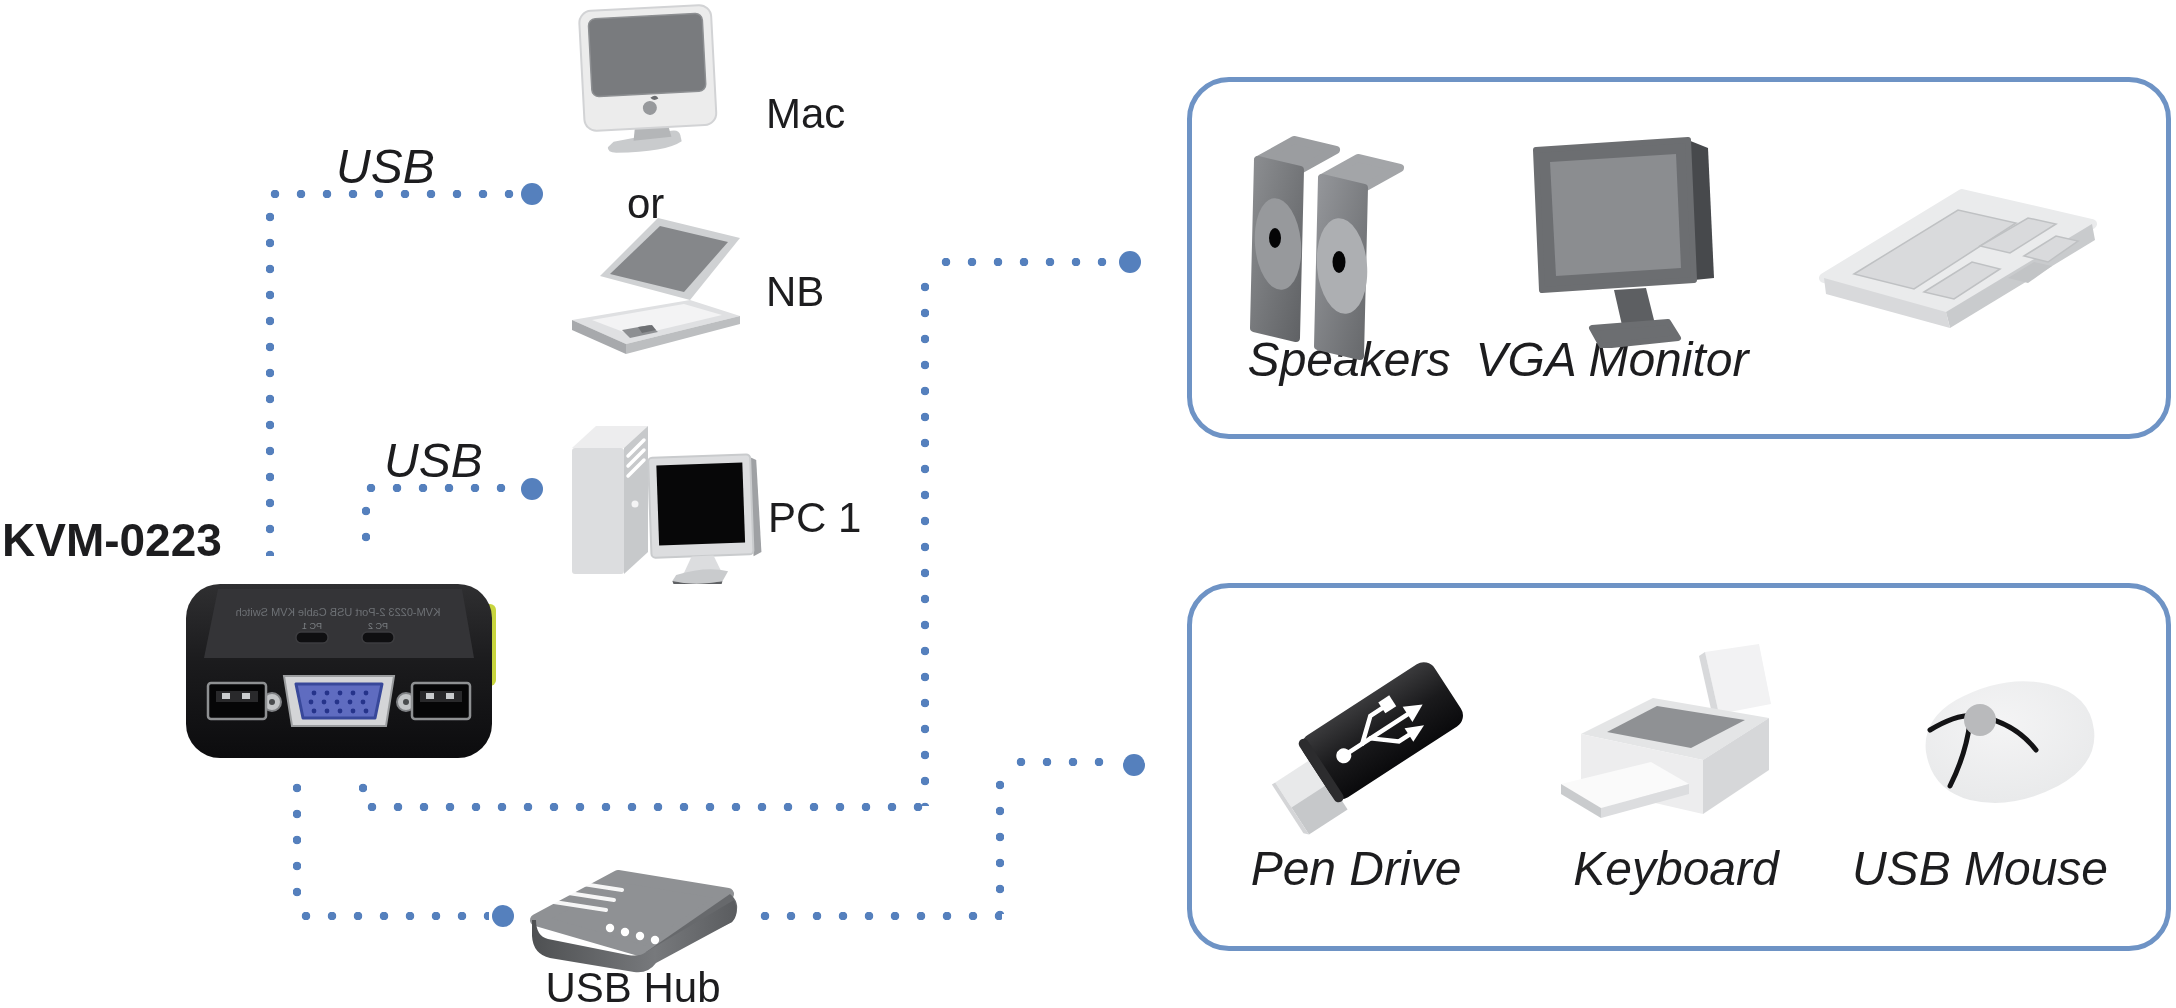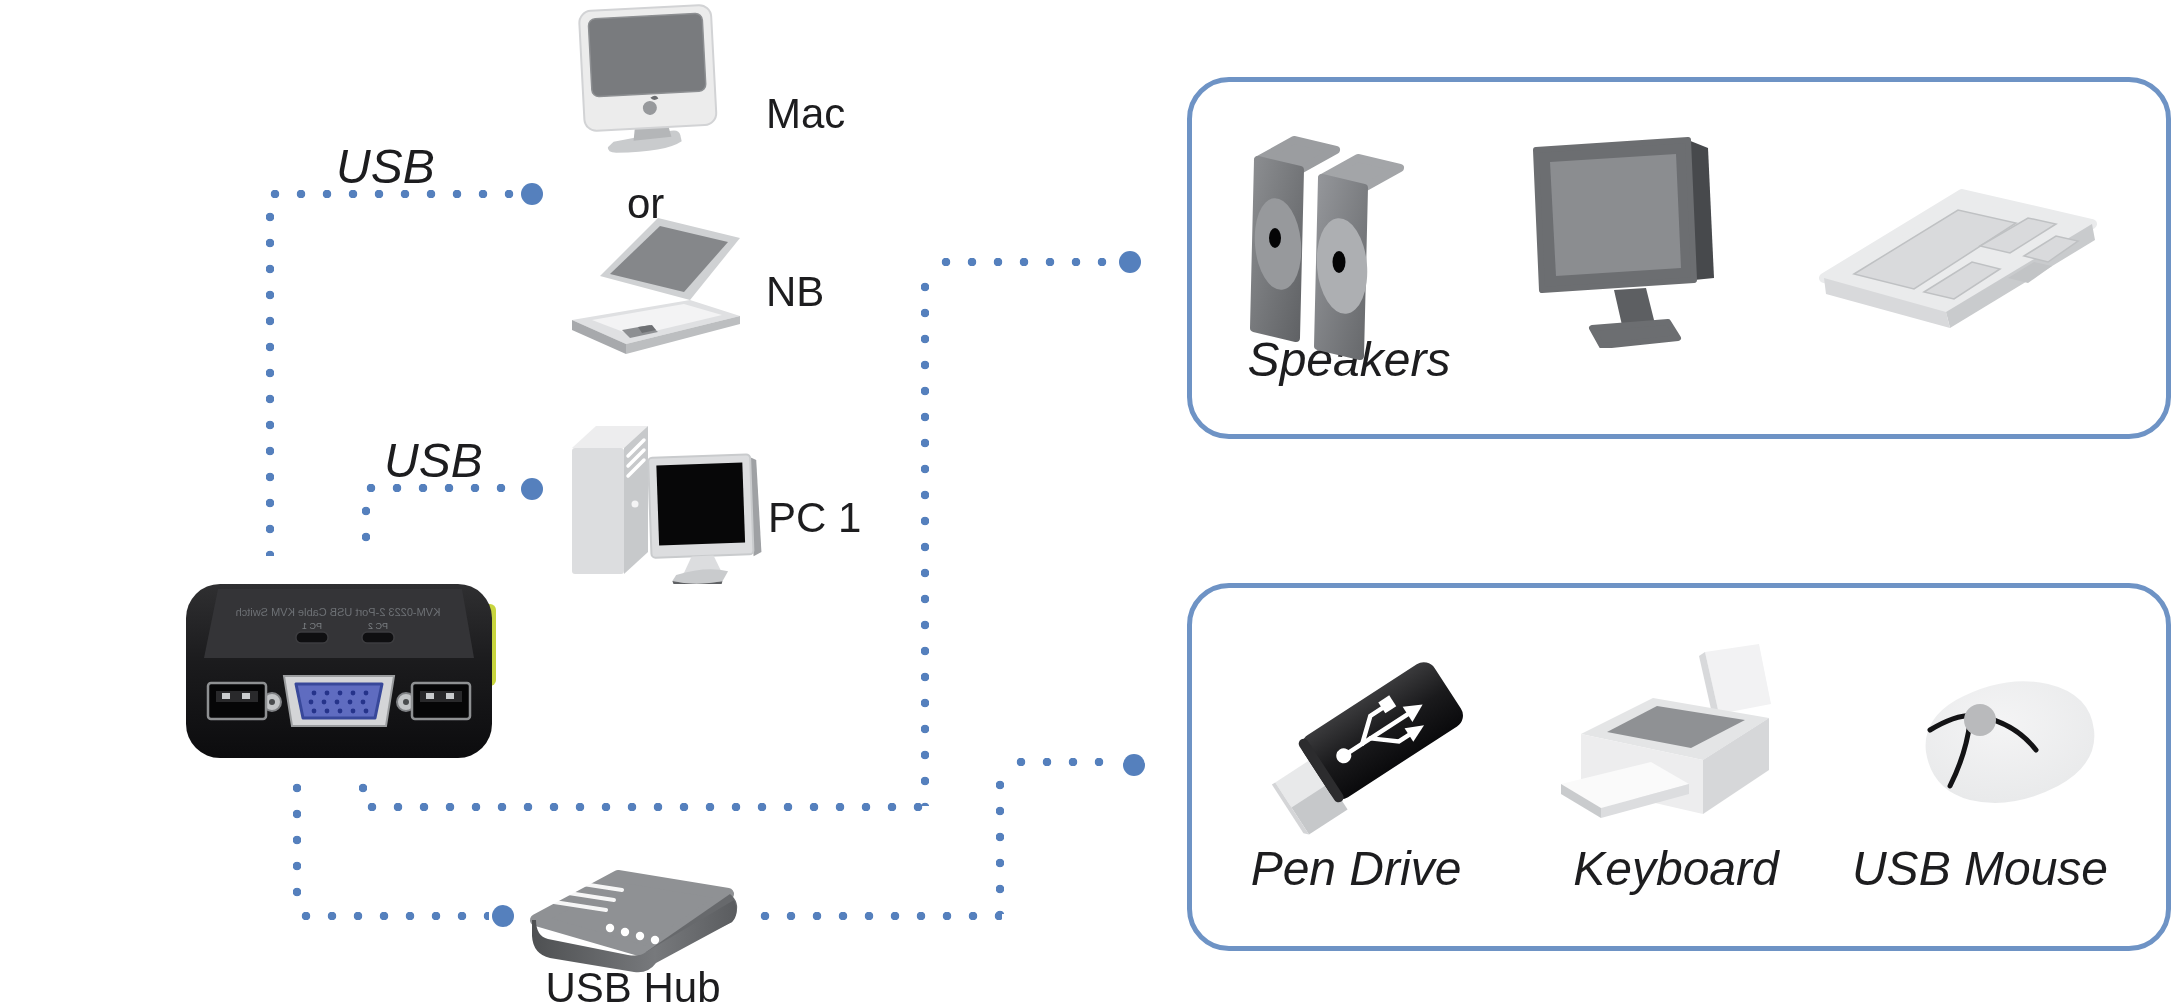--- a/index.html
+++ b/index.html
@@ -55,23 +55,25 @@
 
   <div class="group-box" style="left:1187px;top:77px;height:362px;"></div>
   <div class="group-box" style="left:1187px;top:583px;height:368px;"></div>
 
   <div class="lbl small" style="left:336px;top:142px;">USB</div>
   <div class="lbl small" style="left:384px;top:436px;">USB</div>
   <div class="lbl" style="left:766px;top:74px;margin-top:18px;">Mac</div>
   <div class="lbl" style="left:627px;top:182px;">or</div>
   <div class="lbl" style="left:766px;top:270px;text-align:right;">NB</div>
   <div class="lbl" style="left:768px;top:496px;">PC 1</div>
+  <div class="lbl bold" style="left:2px;top:516px;">KVM-0223</div>
   <div class="lbl center" style="left:633px;top:966px;">USB Hub</div>
 
   <div class="lbl small center" style="left:1349px;top:335px;">Speakers</div>
+  <div class="lbl small center" style="left:1612px;top:335px;">VGA Monitor</div>
   <div class="lbl small center" style="left:1356px;top:844px;">Pen Drive</div>
   <div class="lbl small center" style="left:1676px;top:844px;">Keyboard</div>
   <div class="lbl small center" style="left:1980px;top:844px;">USB Mouse</div>
 
   <svg class="abs" style="left:568px;top:2px;" width="158" height="156" viewBox="0 0 158 156">
     <g transform="rotate(-3 79 70)">
       <path d="M42 138 L100 130 Q108 129 109 135 L110 141 Q94 151 44 149 Q35 148 36 143 Z" fill="#c9cbcd"></path>
       <path d="M66 112 L94 110 L100 136 L62 138 Z" fill="#b4b6b8"></path>
       <rect x="14" y="6" width="132" height="120" rx="12" fill="#ececec" stroke="#d2d3d5" stroke-width="2"></rect>
       <rect x="23" y="14" width="114" height="78" rx="7" fill="#797b7e"></rect>

